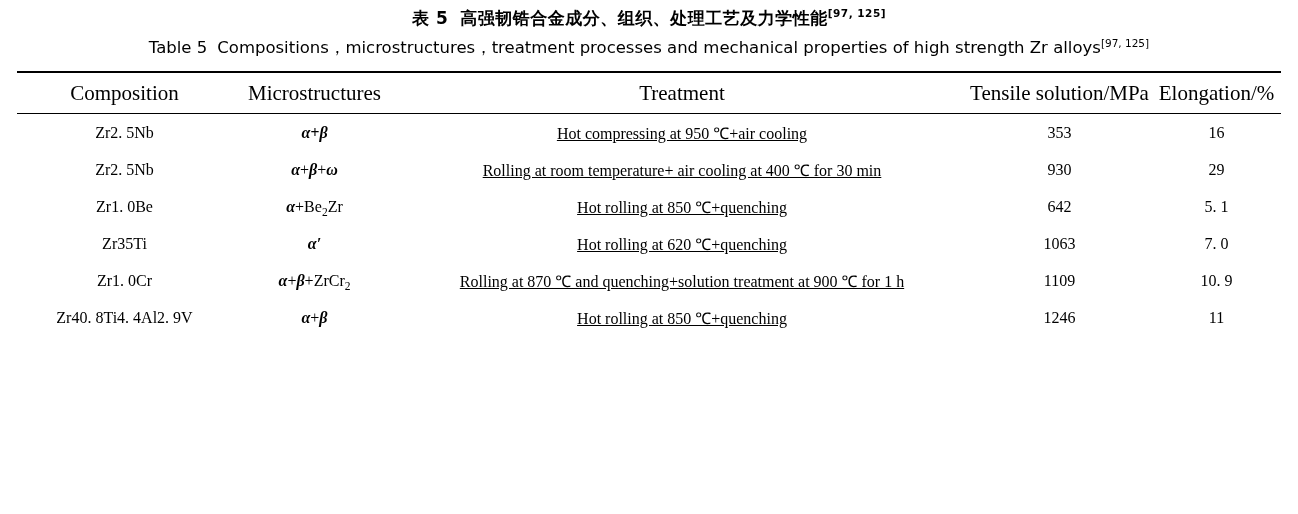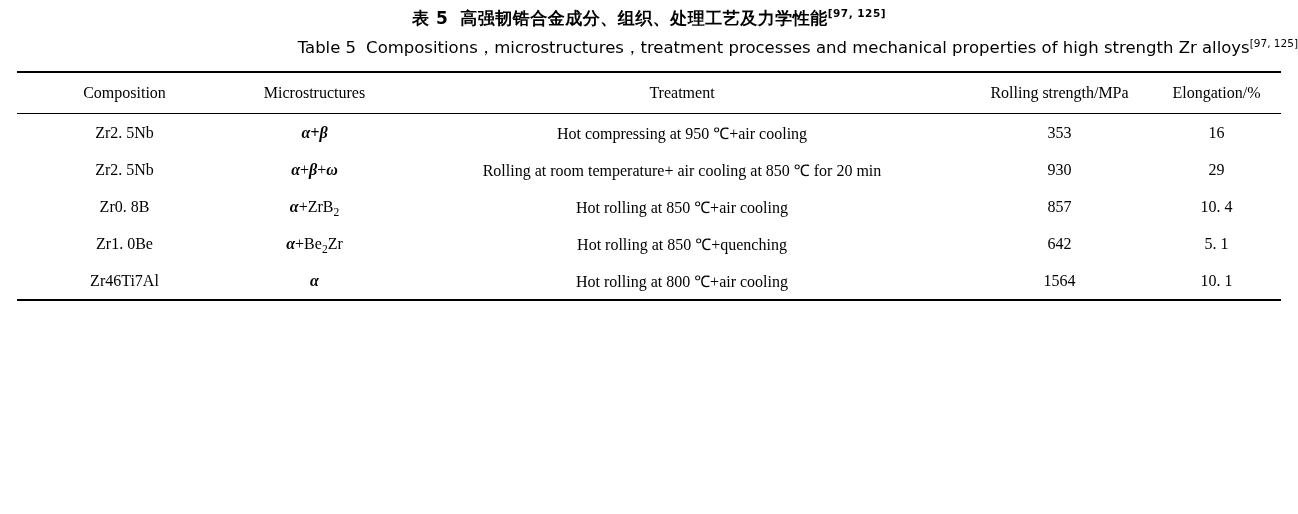--- a/index.html
+++ b/index.html
@@ -27,21 +27,21 @@
     font-size: 17px;
     letter-spacing: 0.5px;
     padding-top: 8px;
     line-height: 1.2;
   }
   .caption-cn .sep {
     display: inline-block;
     width: 12px;
   }
   .caption-en {
-    text-align: right;
+    text-align: center;
     font-family: "DejaVu Sans", sans-serif;
     font-size: 16.5px;
     padding-top: 10px;
     line-height: 1.2;
   }
   .caption-en .sep {
     display: inline-block;
     width: 10px;
   }
   sup.ref {
@@ -58,21 +58,21 @@
   }
   table.data th, table.data td {
     text-align: center;
     vertical-align: middle;
     font-size: 16px;
     padding: 0;
     height: 37px;
     font-family: "Liberation Serif", serif;
   }
   table.data thead th {
-    font-size: 16px;
+    font-size: 21px;
     height: 40px;
     font-weight: normal;
   }
   .rule-top {
     border-top: 2.2px solid #000;
   }
   .rule-mid {
     border-top: 1px solid #000;
   }
   .rule-bottom {
@@ -89,20 +89,21 @@
     font-weight: bold;
   }
   .sub {
     font-size: 11.5px;
     vertical-align: sub;
     line-height: 0;
   }
   .treat-cell {
     font-size: 16px;
     white-space: nowrap;
+    text-decoration: underline;
   }
 </style>
 </head>
 <body>
 
 <div class="page">
 
   <div class="caption-cn">
     <span>表 5</span><span class="sep"></span><span>高强韧锆合金成分、组织、处理工艺及力学性能</span><sup class="ref">[97, 125]</sup>
   </div>
@@ -117,55 +118,62 @@
       <col class="col-micro">
       <col class="col-treat">
       <col class="col-ts">
       <col class="col-el">
     </colgroup>
     <thead>
       <tr class="rule-top">
         <th class="rule-top">Composition</th>
         <th class="rule-top">Microstructures</th>
         <th class="rule-top">Treatment</th>
-        <th class="rule-top">Rolling strength/MPa</th>
+        <th class="rule-top">Tensile solution/MPa</th>
         <th class="rule-top">Elongation/%</th>
       </tr>
     </thead>
     <tbody>
       <tr>
         <td class="rule-mid">Zr2. 5Nb</td>
         <td class="rule-mid greek"><span class="greek">α</span>+<span class="greek">β</span></td>
         <td class="rule-mid treat-cell">Hot compressing at 950 ℃+air cooling</td>
         <td class="rule-mid">353</td>
         <td class="rule-mid">16</td>
       </tr>
       <tr>
         <td>Zr2. 5Nb</td>
         <td><span class="greek">α</span>+<span class="greek">β</span>+<span class="greek">ω</span></td>
-        <td class="treat-cell">Rolling at room temperature+ air cooling at 850 ℃ for 20 min</td>
+        <td class="treat-cell">Rolling at room temperature+ air cooling at 400 ℃ for 30 min</td>
         <td>930</td>
         <td>29</td>
-      </tr>
-      <tr>
-        <td>Zr0. 8B</td>
-        <td><span class="greek">α</span>+ZrB<span class="sub">2</span></td>
-        <td class="treat-cell">Hot rolling at 850 ℃+air cooling</td>
-        <td>857</td>
-        <td>10. 4</td>
       </tr>
       <tr>
         <td>Zr1. 0Be</td>
         <td><span class="greek">α</span>+Be<span class="sub">2</span>Zr</td>
         <td class="treat-cell">Hot rolling at 850 ℃+quenching</td>
         <td>642</td>
         <td>5. 1</td>
       </tr>
       <tr>
-        <td class="rule-bottom">Zr46Ti7Al</td>
-        <td class="rule-bottom"><span class="greek">α</span></td>
-        <td class="rule-bottom treat-cell">Hot rolling at 800 ℃+air cooling</td>
-        <td class="rule-bottom">1564</td>
-        <td class="rule-bottom">10. 1</td>
+        <td>Zr35Ti</td>
+        <td><span class="greek">α′</span></td>
+        <td class="treat-cell">Hot rolling at 620 ℃+quenching</td>
+        <td>1063</td>
+        <td>7. 0</td>
+      </tr>
+      <tr>
+        <td>Zr1. 0Cr</td>
+        <td><span class="greek">α</span>+<span class="greek">β</span>+ZrCr<span class="sub">2</span></td>
+        <td class="treat-cell">Rolling at 870 ℃ and quenching+solution treatment at 900 ℃ for 1 h</td>
+        <td>1109</td>
+        <td>10. 9</td>
+      </tr>
+      <tr>
+        <td>Zr40. 8Ti4. 4Al2. 9V</td>
+        <td><span class="greek">α</span>+<span class="greek">β</span></td>
+        <td class="treat-cell">Hot rolling at 850 ℃+quenching</td>
+        <td>1246</td>
+        <td>11</td>
       </tr>
     </tbody>
   </table>
 </div>
 
 </body></html>

